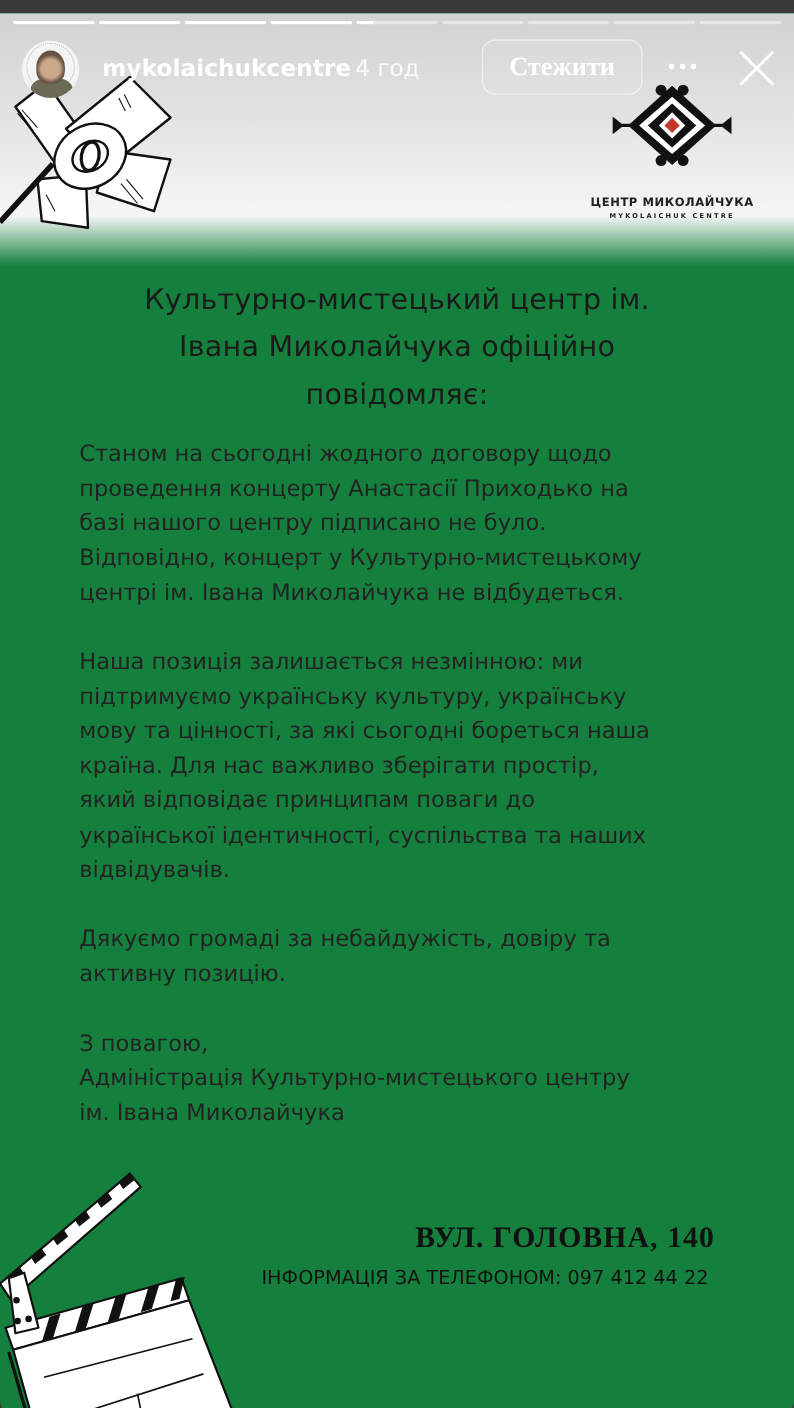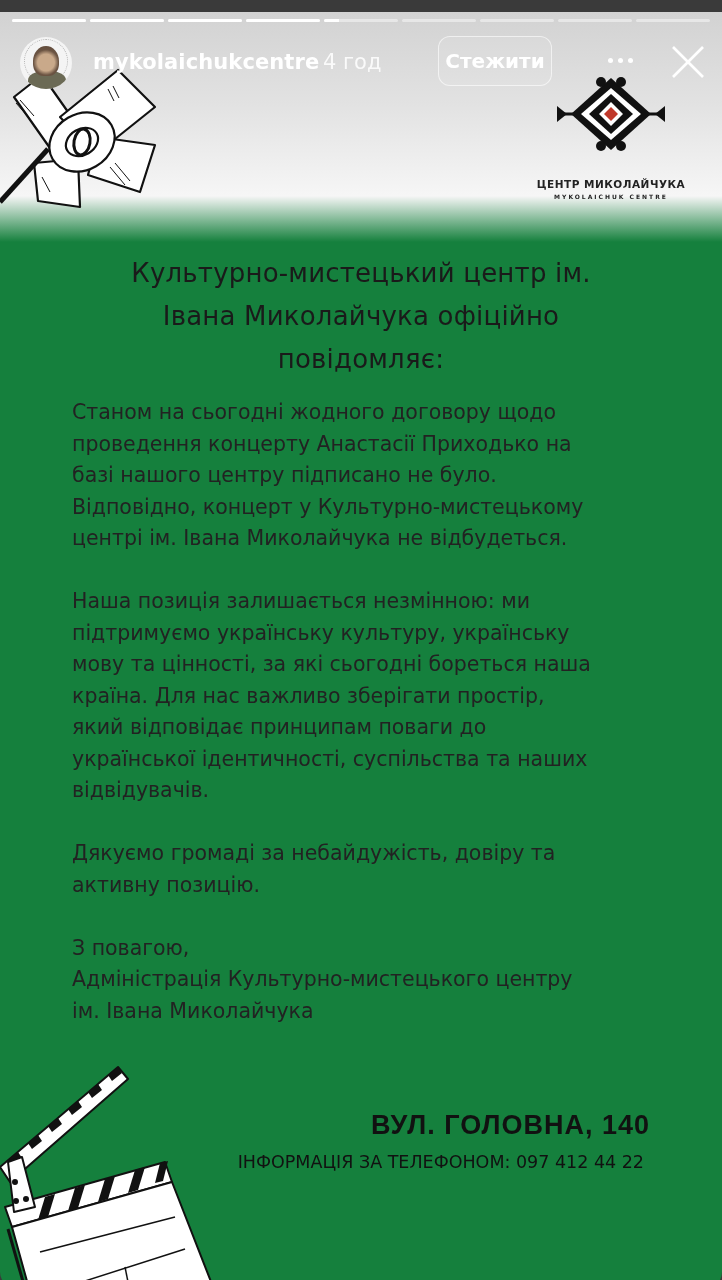--- a/index.html
+++ b/index.html
@@ -49,24 +49,25 @@
     border: 1px dotted #777; box-sizing: border-box; opacity: .5;
   }
   .username {
     position: absolute; left: 93px; top: 16px; color: #ffffff; font-size: 21px; font-weight: 600;
     letter-spacing: 0.1px;
   }
   .time {
     position: absolute; left: 323px; top: 16px; color: rgba(255,255,255,0.85); font-size: 21px;
   }
   .follow-btn {
-    position: absolute; left: 438px; top: 2px; width: 114px; height: 50px; box-sizing: border-box;
+    position: absolute; left: 438px; top: 2px; width: 146px; height: 50px; box-sizing: border-box;
     border: 1.5px solid rgba(255,255,255,0.6); border-radius: 12px;
-    color: #ffffff; font-size: 20px; font-weight: 600; display: flex; align-items: center; justify-content: center;
+    color: #ffffff; font-size: 24px; font-weight: 600; display: flex; align-items: center; justify-content: center;
     background: rgba(255,255,255,0.08);
+    font-family: Liberation Serif, serif;
   }
   .more-btn {
     position: absolute; left: 600px; top: 14px; width: 40px; height: 24px; display: flex; align-items: center; justify-content: center; gap: 5px;
   }
   .more-btn i { display: block; width: 5px; height: 5px; border-radius: 50%; background: #ffffff; }
   .close-btn { position: absolute; left: 668px; top: 8px; width: 40px; height: 40px; }
 
   
   .lamp { position: absolute; left: 0; top: 55px; width: 165px; height: 145px; }
   .clapper { position: absolute; left: 0; top: 1045px; width: 220px; height: 235px; }
@@ -93,21 +94,21 @@
     position: absolute; left: 72px; right: 40px; top: 385px;
     color: #222222; font-size: 20.5px; line-height: 31.5px;
     font-family: "DejaVu Sans", sans-serif;
   }
   .body-text p { margin: 0 0 31.5px 0; white-space: pre-line; }
   .body-text p.signoff { margin-bottom: 0; margin-top: 16px; }
 
   .address {
     position: absolute; right: 72px; top: 1098px; text-align: center;
     font-size: 27px; font-weight: 700; color: #111; letter-spacing: 1px;
-    font-family: Liberation Sans, sans-serif;
+    font-family: Liberation Serif, serif;
   }
   .phone-line {
     position: absolute; right: 78px; top: 1140px; text-align: right; color: #111; font-size: 17.5px;
     font-family: "DejaVu Sans", sans-serif; white-space: nowrap;
   }
   .phone-line .num { font-weight: 400; }
 </style>
 </head>
 <body>
 

